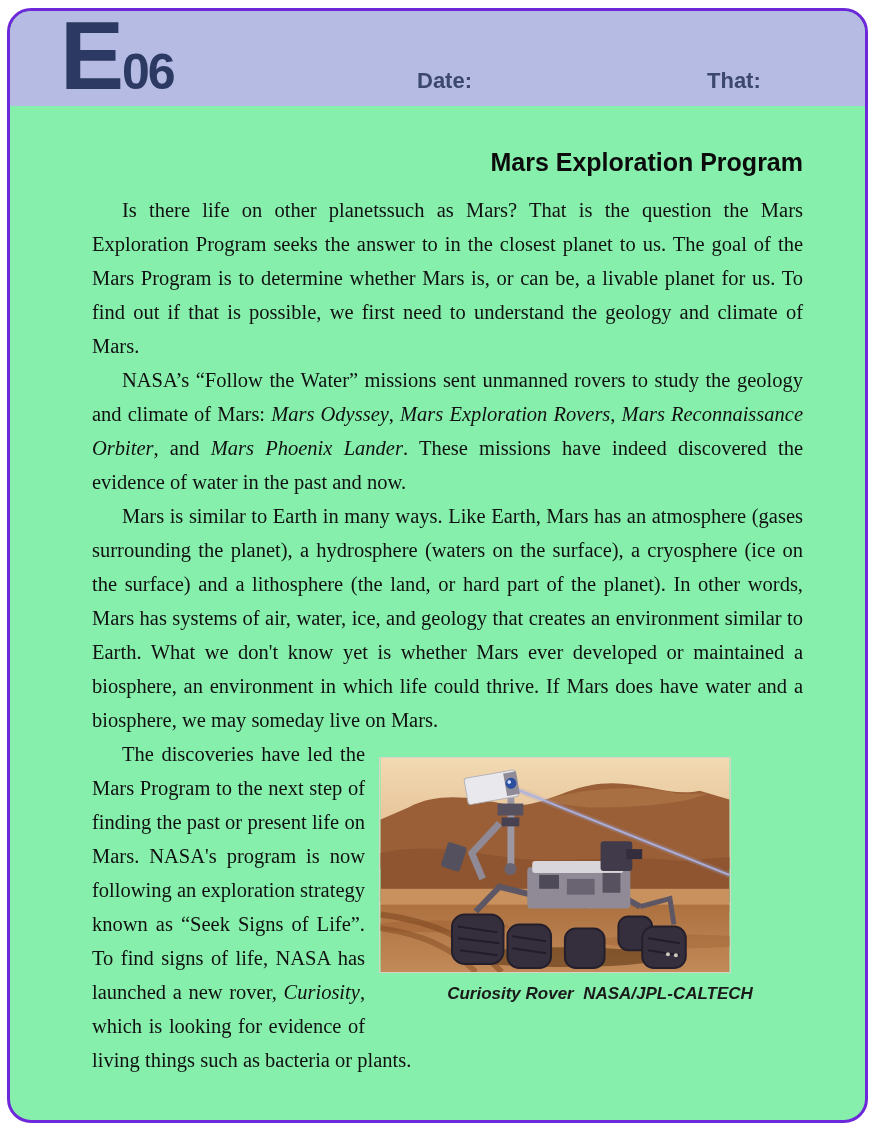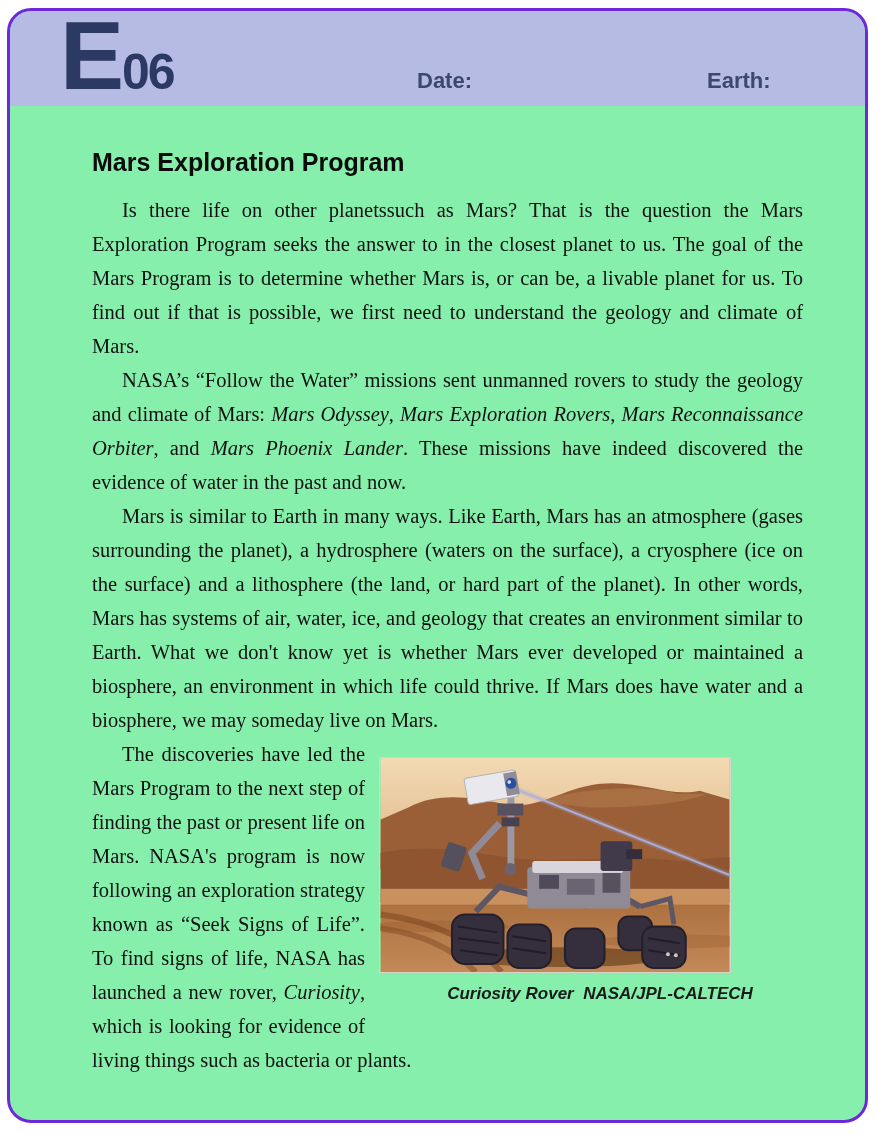--- a/index.html
+++ b/index.html
@@ -24,21 +24,21 @@
     position:absolute;bottom:12px;
     font-family:"Liberation Sans",sans-serif;font-weight:600;
     font-size:22px;color:#3d486e;
   }
   .hdr-label.name{left:407px;}
   .hdr-label.date{left:697px;}
   .content{
     padding:42px 62px 0 82px;
   }
   h1.title{
-    margin:0 0 16px 0;text-align:left;
+    margin:0 0 16px 0;text-align:right;
     font-family:"Liberation Sans",sans-serif;font-weight:bold;
     font-size:25px;color:#0c0c0c;
   }
   .para{
     font-size:20.5px;line-height:34px;color:#111111;
     text-align:justify;text-indent:30px;
   }
   .para em{}
   figure.rover{
     float:right;width:412px;margin:8px 0 2px 2px;padding:12px;
@@ -51,21 +51,21 @@
   }
 </style>
 </head>
 <body>
 
 <div class="card">
 
   <div class="header">
     <div class="logo"><span class="big">E</span><span class="small">06</span></div>
     <span class="hdr-label name">Date:</span>
-    <span class="hdr-label date">Earth:</span>
+    <span class="hdr-label date">That:</span>
   </div>
 
   <div class="content">
     <h1 class="title">Mars Exploration Program</h1>
 
     <div id="paragraphs">
         <div class="para"><span>Is there life on other planetssuch as Mars? That is the question the Mars Exploration Program seeks the answer to in the closest planet to us. The goal of the Mars Program is to determine whether Mars is, or can be, a livable planet for us. To find out if that is possible, we first need to understand the geology and climate of Mars.</span></div>
         <div class="para"><span>NASA’s “Follow the Water” missions sent unmanned rovers to study the geology and climate of Mars: </span><em>Mars Odyssey</em><span>, </span><em>Mars Exploration Rovers</em><span>, </span><em>Mars Reconnaissance Orbiter</em><span>, and </span><em>Mars Phoenix Lander</em><span>. These missions have indeed discovered the evidence of water in the past and now.</span></div>
         <div class="para"><span>Mars is similar to Earth in many ways. Like Earth, Mars has an atmosphere (gases surrounding the planet), a hydrosphere (waters on the surface), a cryosphere (ice on the surface) and a lithosphere (the land, or hard part of the planet). In other words, Mars has systems of air, water, ice, and geology that creates an environment similar to Earth. What we don't know yet is whether Mars ever developed or maintained a biosphere, an environment in which life could thrive. If Mars does have water and a biosphere, we may someday live on Mars.</span></div>
       </div>

